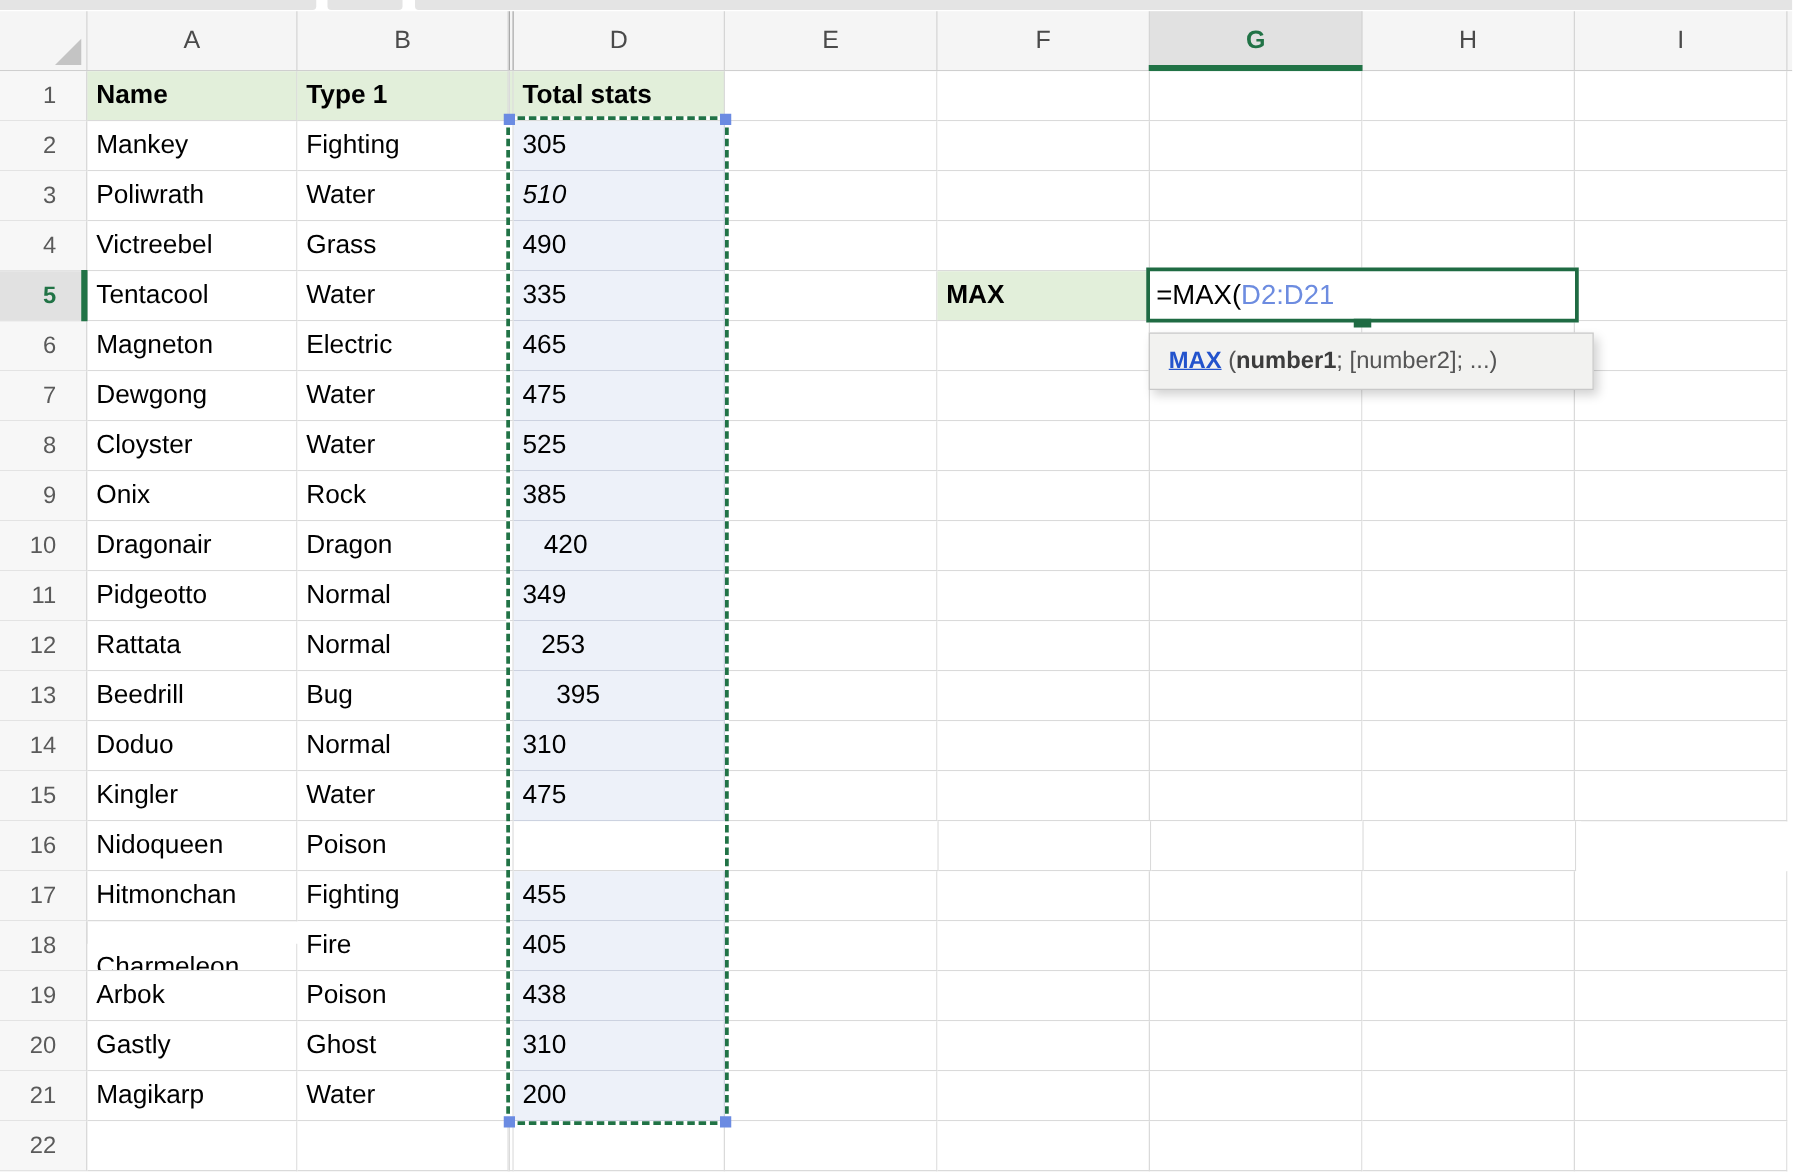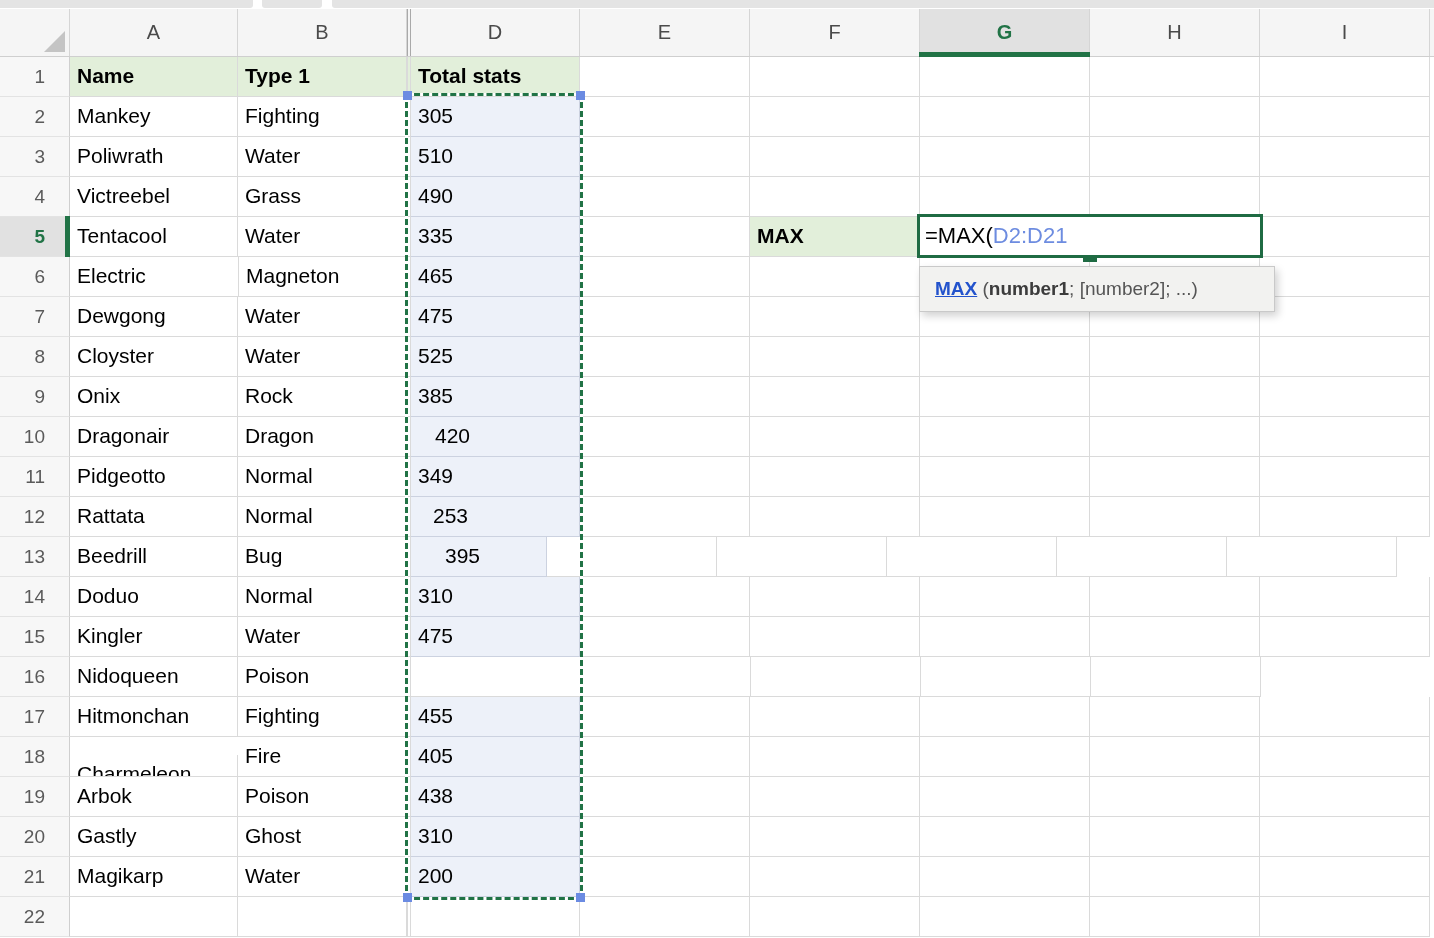--- a/index.html
+++ b/index.html
@@ -116,21 +116,21 @@
         <div class="cell" style="width: 170px;"></div>
         <div class="cell" style="width: 170px;"></div>
         <div class="cell" style="width: 170px;"></div>
         <div class="cell filler"></div>
       </div>
       <div class="grow">
         <div class="rnum">3</div>
         <div class="cell" style="width: 168px;">Poliwrath</div>
         <div class="cell" style="width: 169px;">Water</div>
         <div class="cell hidc"></div>
-        <div class="cell sel" style="width: 169px;">510</div>
+        <div class="cell sel" style="width: 169px; font-style: italic;">510</div>
         <div class="cell" style="width: 170px;"></div>
         <div class="cell" style="width: 170px;"></div>
         <div class="cell" style="width: 170px;"></div>
         <div class="cell" style="width: 170px;"></div>
         <div class="cell" style="width: 170px;"></div>
         <div class="cell filler"></div>
       </div>
       <div class="grow">
         <div class="rnum">4</div>
         <div class="cell" style="width: 168px;">Victreebel</div>
@@ -152,22 +152,22 @@
         <div class="cell sel" style="width: 169px;">335</div>
         <div class="cell" style="width: 170px;"></div>
         <div class="cell maxlbl" style="width: 170px;">MAX</div>
         <div class="cell" style="width: 170px;"></div>
         <div class="cell" style="width: 170px;"></div>
         <div class="cell" style="width: 170px;"></div>
         <div class="cell filler"></div>
       </div>
       <div class="grow">
         <div class="rnum">6</div>
+        <div class="cell" style="width: 168px;">Magneton</div>
         <div class="cell" style="width: 169px;">Electric</div>
-        <div class="cell" style="width: 168px;">Magneton</div>
         <div class="cell hidc"></div>
         <div class="cell sel" style="width: 169px;">465</div>
         <div class="cell" style="width: 170px;"></div>
         <div class="cell" style="width: 170px;"></div>
         <div class="cell" style="width: 170px;"></div>
         <div class="cell" style="width: 170px;"></div>
         <div class="cell" style="width: 170px;"></div>
         <div class="cell filler"></div>
       </div>
       <div class="grow">
@@ -246,21 +246,21 @@
         <div class="cell" style="width: 170px;"></div>
         <div class="cell" style="width: 170px;"></div>
         <div class="cell" style="width: 170px;"></div>
         <div class="cell filler"></div>
       </div>
       <div class="grow">
         <div class="rnum">13</div>
         <div class="cell" style="width: 168px;">Beedrill</div>
         <div class="cell" style="width: 169px;">Bug</div>
         <div class="cell hidc"></div>
-        <div class="cell sel" style="width: 136px; padding-left: 34px;">395</div>
+        <div class="cell sel" style="width: 169px; padding-left: 34px;">395</div>
         <div class="cell" style="width: 170px;"></div>
         <div class="cell" style="width: 170px;"></div>
         <div class="cell" style="width: 170px;"></div>
         <div class="cell" style="width: 170px;"></div>
         <div class="cell" style="width: 170px;"></div>
         <div class="cell filler"></div>
       </div>
       <div class="grow">
         <div class="rnum">14</div>
         <div class="cell" style="width: 168px;">Doduo</div>

